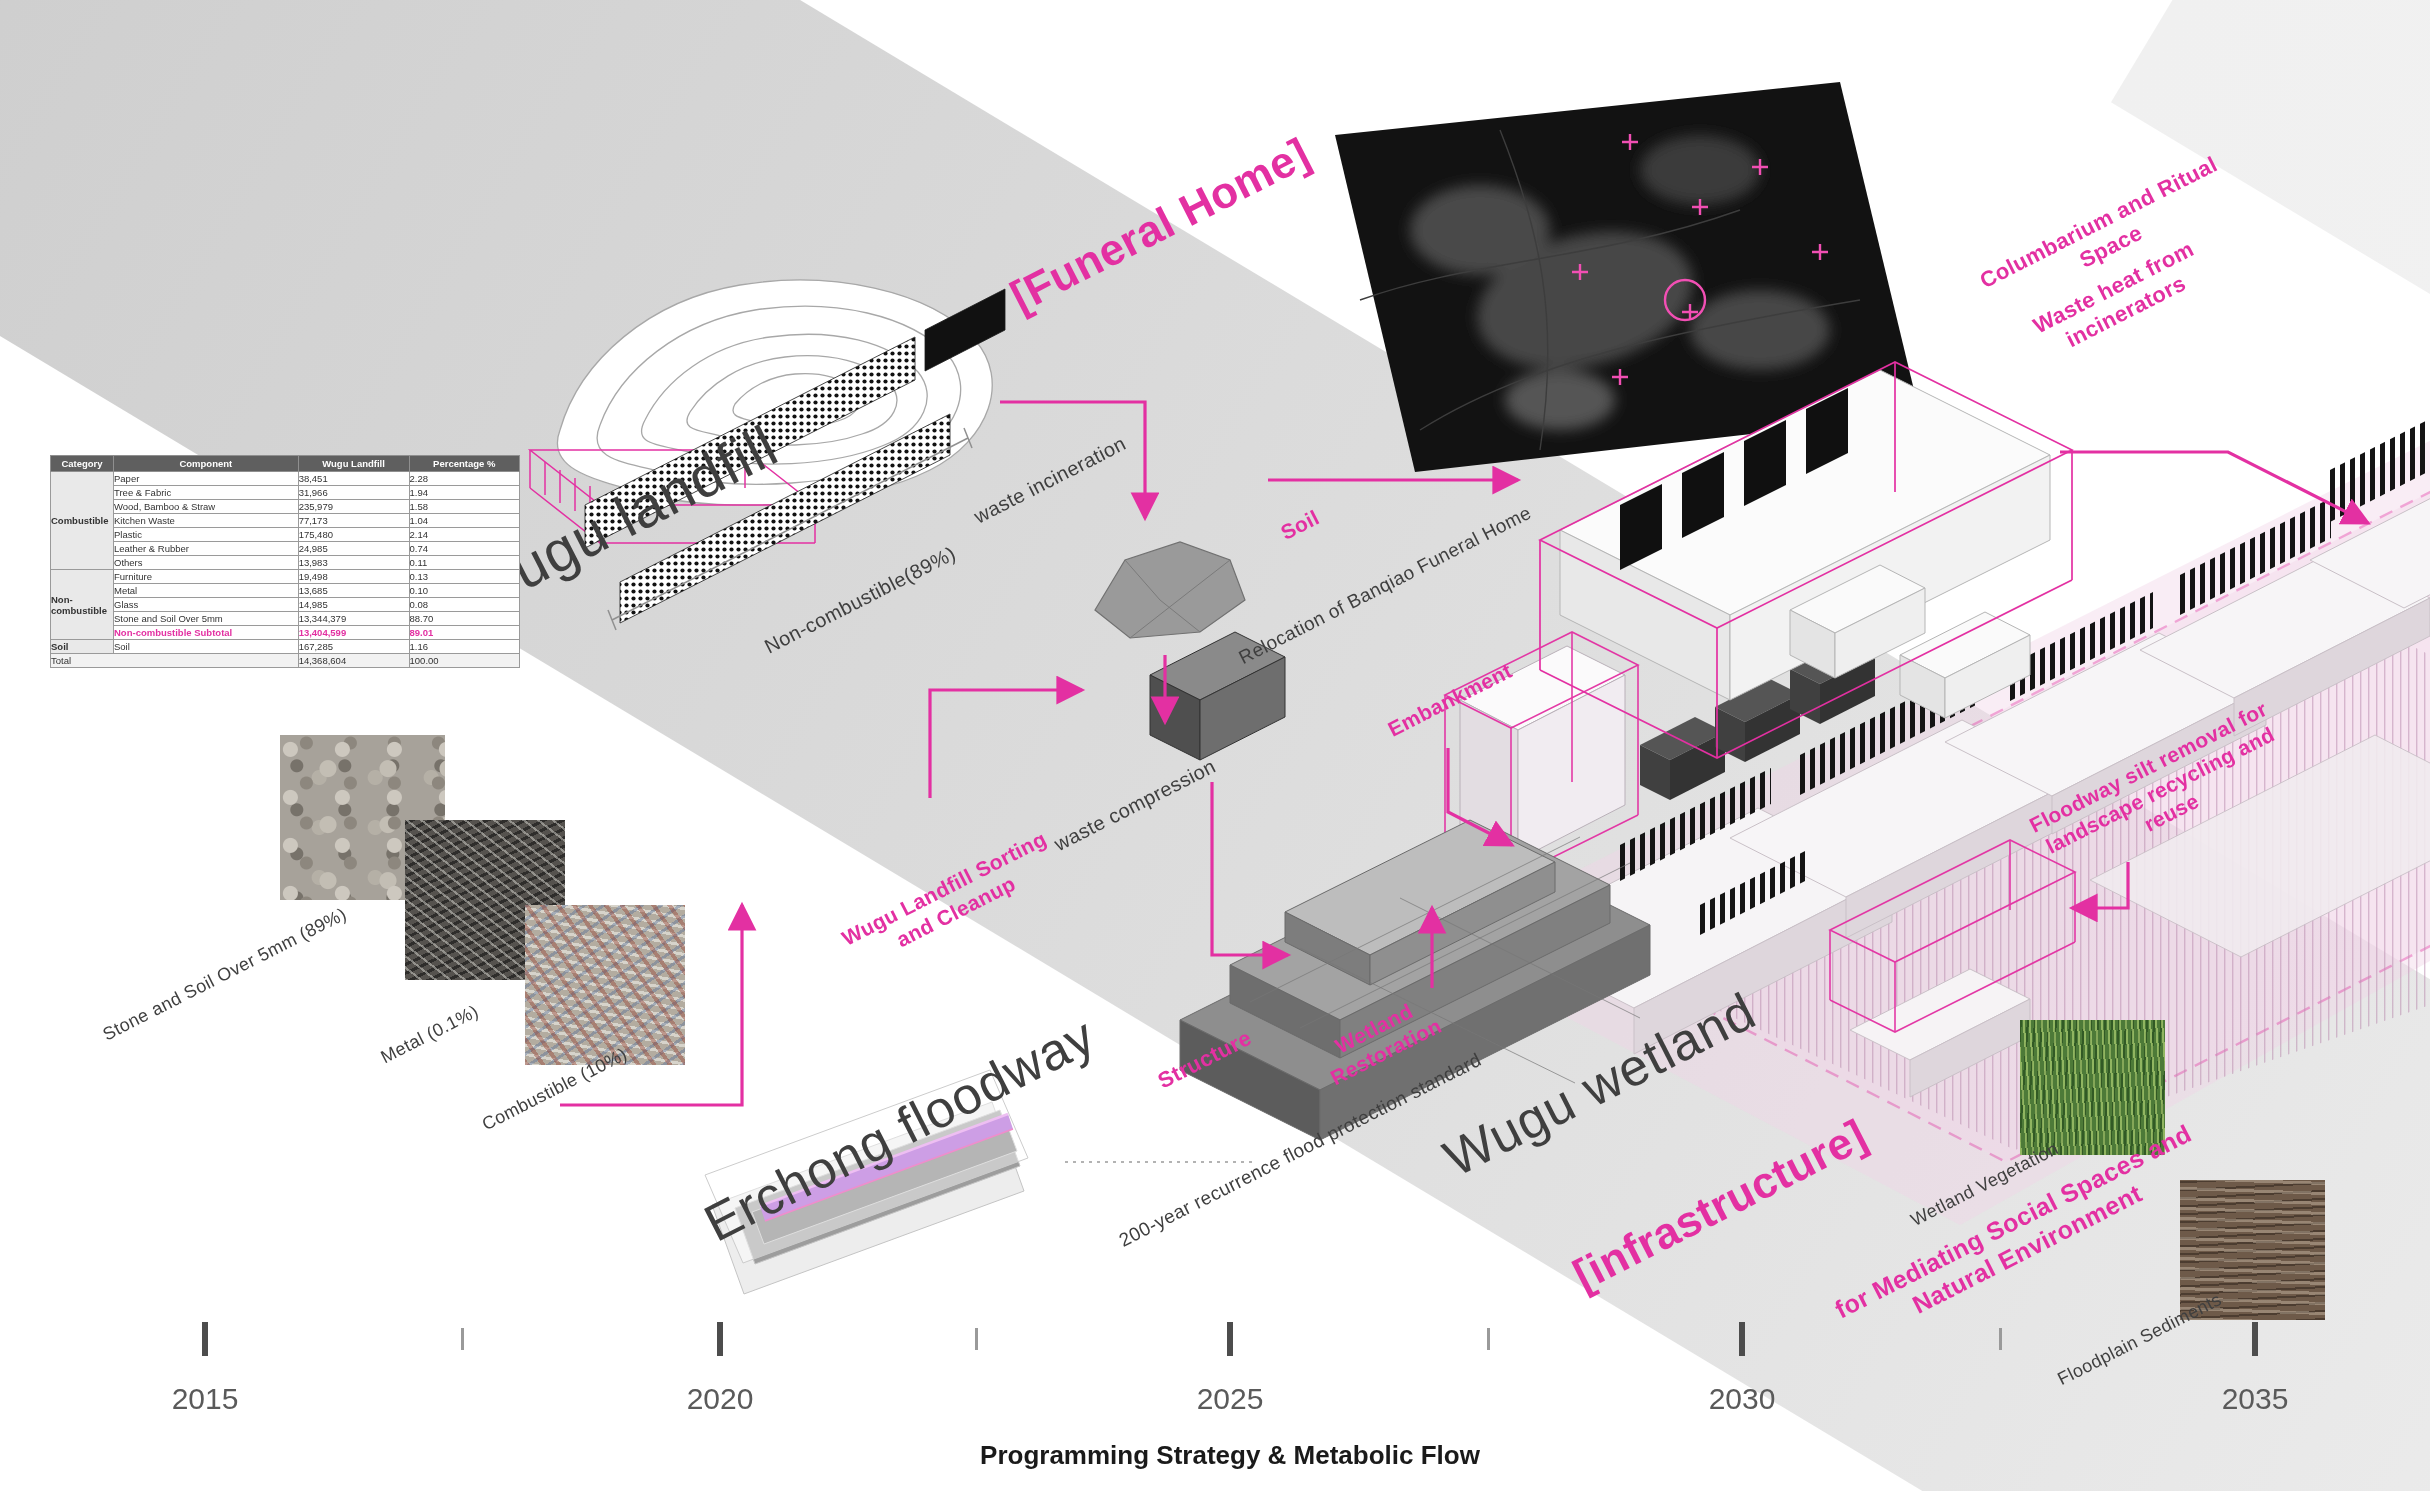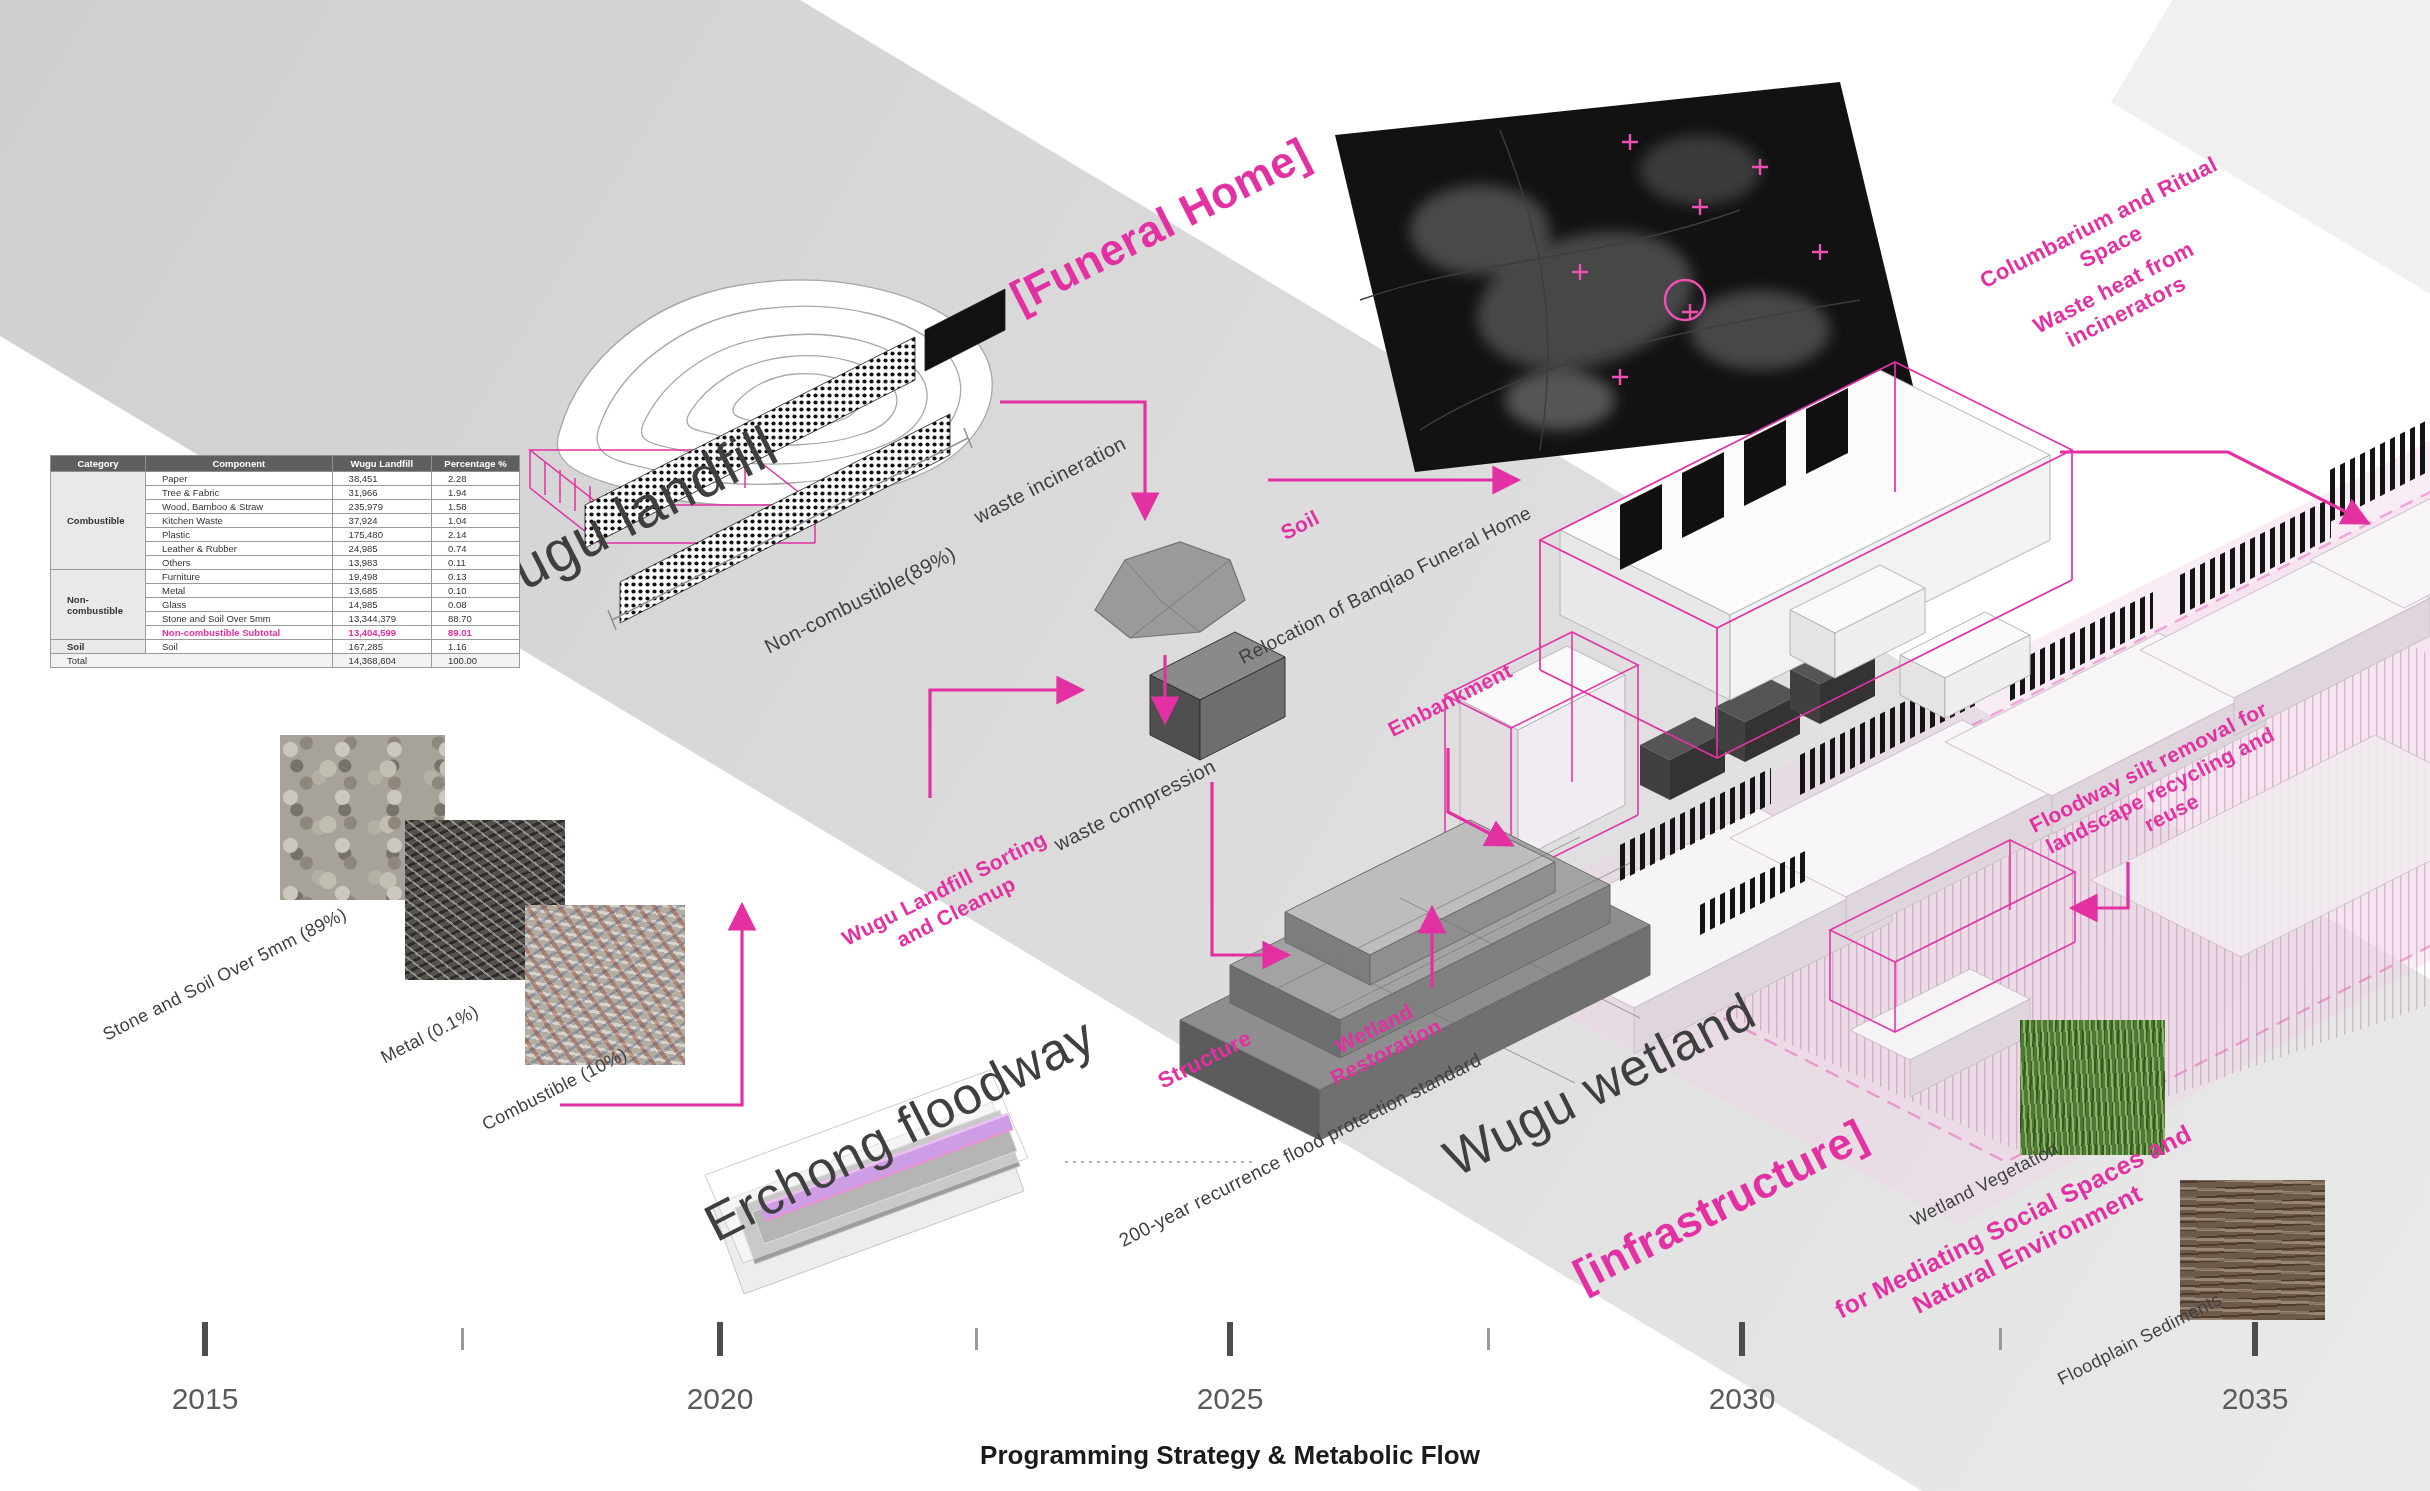--- a/index.html
+++ b/index.html
@@ -33,21 +33,21 @@
   .ph-veg{background:#4d7a38;background-image:
      repeating-linear-gradient(86deg,rgba(200,230,130,.55) 0 2px,transparent 2px 6px),
      repeating-linear-gradient(94deg,rgba(22,58,18,.5) 0 2px,transparent 2px 7px);}
   .ph-sed{background:#6e5a49;background-image:
      repeating-linear-gradient(2deg,rgba(230,215,195,.35) 0 3px,transparent 3px 10px),
      repeating-linear-gradient(-3deg,rgba(35,25,18,.45) 0 2px,transparent 2px 8px);}
   #waste-table{position:absolute;left:50px;top:455px;width:470px;z-index:6;
      border-collapse:collapse;font-size:9.5px;color:#333;background:#fff;border-radius:22px;}
   #waste-table th{background:#5f5f5f;color:#fff;font-weight:700;padding:2px 4px;
      border:.6px solid #8f8f8f;font-size:9.5px;}
-  #waste-table td{border:.6px solid #9a9a9a;padding:1px 16px;}
+  #waste-table td{border:.6px solid #9a9a9a;padding:1px 0;}
   #waste-table td.cat{background:#e9e9e9;font-weight:700;width:62px;}
   #waste-table td.num{text-align:left;}
   #waste-table tr.hl td{color:#e330a2;font-weight:700;}
   #waste-table tr.total td{font-weight:400;background:#f2f2f2;}
   .tick{position:absolute;z-index:6;background:#4d4d4d;}
   .tick.major{width:6px;height:34px;top:1322px;}
   .tick.minor{width:2.5px;height:22px;top:1328px;background:#9a9a9a;}
   .year{position:absolute;top:1382px;width:140px;margin-left:-70px;text-align:center;
      font-size:30px;color:#5a5a5a;z-index:6;}
   #caption{position:absolute;left:1230px;top:1440px;transform:translateX(-50%);
@@ -330,21 +330,21 @@
           <td class="num">31,966</td>
           <td class="num">1.94</td>
         </tr>
         <tr>
           <td>Wood, Bamboo &amp; Straw</td>
           <td class="num">235,979</td>
           <td class="num">1.58</td>
         </tr>
         <tr>
           <td>Kitchen Waste</td>
-          <td class="num">37,924</td>
+          <td class="num">77,173</td>
           <td class="num">1.04</td>
         </tr>
         <tr>
           <td>Plastic</td>
           <td class="num">175,480</td>
           <td class="num">2.14</td>
         </tr>
         <tr>
           <td>Leather &amp; Rubber</td>
           <td class="num">24,985</td>

